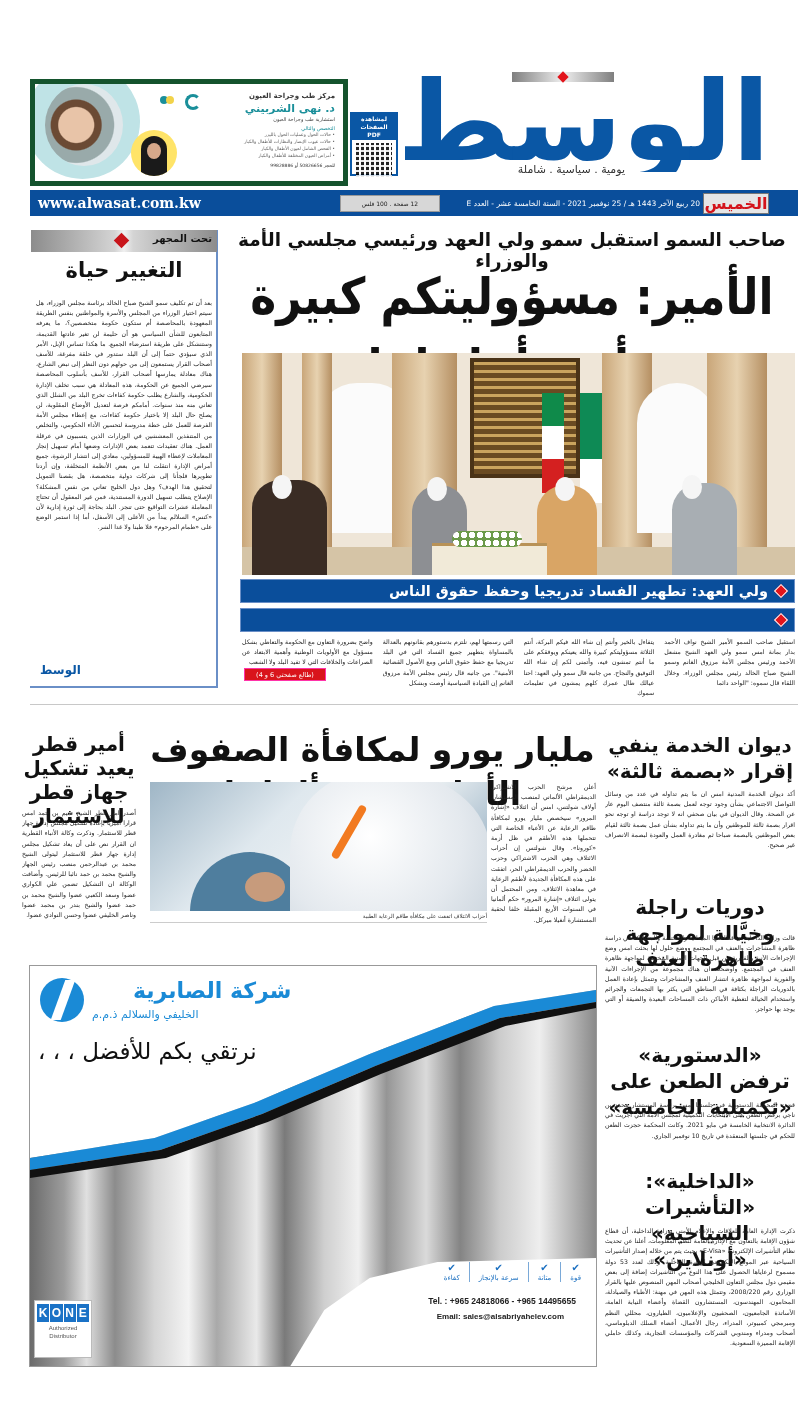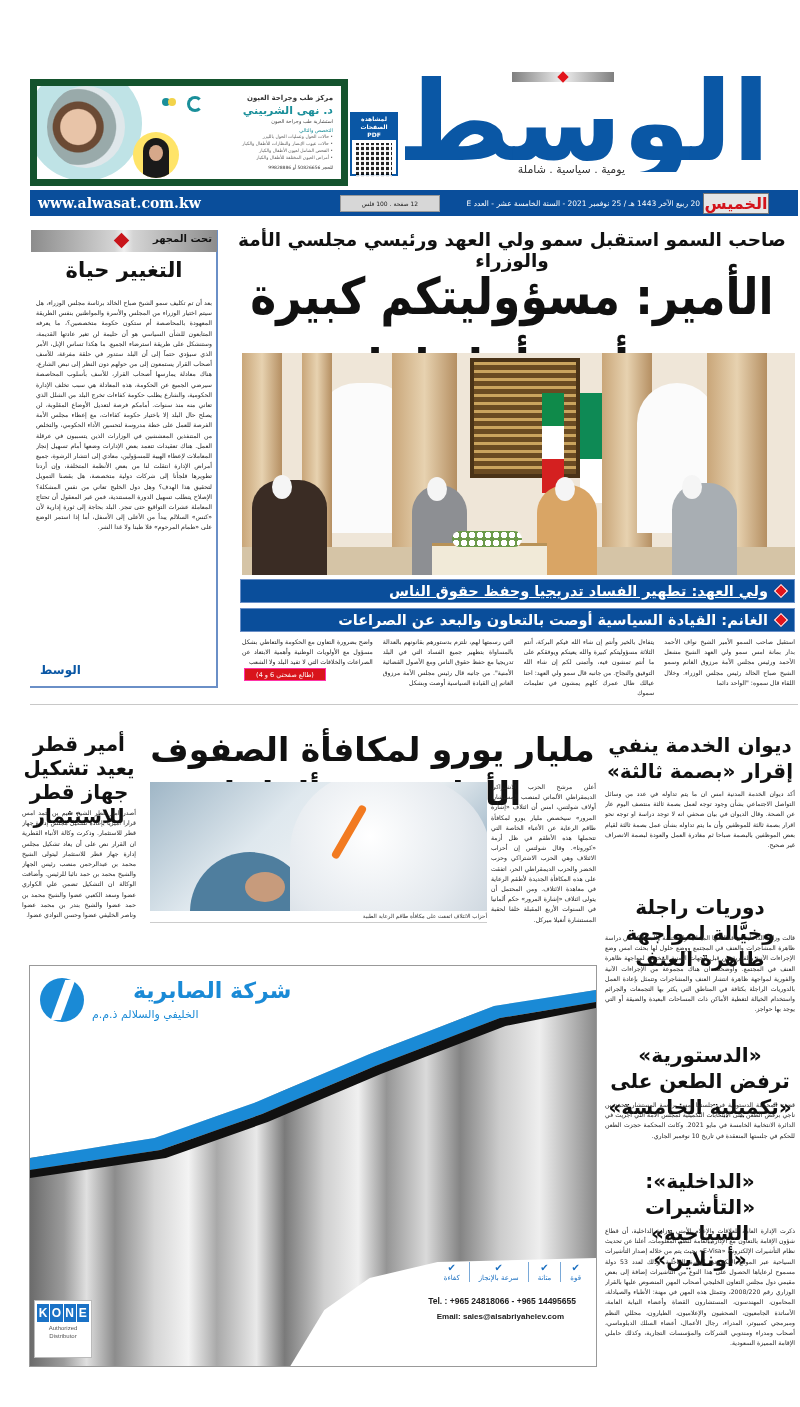--- a/index.html
+++ b/index.html
@@ -14,21 +14,21 @@
   .logo-diamond { left: 559px; top: 73px; width: 8px; height: 8px; background: #e2141b; transform: rotate(45deg); }
   .tagline { left: 405px; top: 163px; width: 220px; font-size: 11px; color: #333; direction: rtl; text-align: right; letter-spacing: 2px; }
 
   .qr-box { left: 350px; top: 112px; width: 48px; height: 64px; border: 2px solid #0a57a5; background: #fff; }
   .qr-head { background: #0a57a5; color: #fff; font-size: 6px; text-align: center; line-height: 8px; padding: 1px 0; font-weight: bold; }
   .qr-grid { margin: 3px 4px; width: 36px; height: 34px; background:
       repeating-linear-gradient(90deg, #000 0 3px, #fff 3px 5px),
       #000; opacity: .85; position: relative; }
   .qr-grid::after { content: ""; position: absolute; inset: 0; background: repeating-linear-gradient(0deg, rgba(255,255,255,.9) 0 2px, transparent 2px 5px); }
 
-  .top-ad { left: 30px; top: 79px; width: 318px; height: 107px; border: 7px solid #14532d; background: #fff; overflow: hidden; }
+  .top-ad { left: 30px; top: 79px; width: 318px; height: 107px; border: 5px solid #14532d; background: #fff; overflow: hidden; }
   .ad-circle { position: absolute; left: -10px; top: -20px; width: 115px; height: 115px; border-radius: 50%; background: #bfe3e6; }
   .ad-girl { position: absolute; left: 10px; top: 0; width: 78px; height: 82px; border-radius: 50%; background: radial-gradient(circle at 40% 50%, #e8c4a8 0 28%, #6b4a34 30% 40%, #9aa 42% 60%, #dfe7ea 62%); }
   .ad-doctor { position: absolute; left: 96px; top: 46px; width: 46px; height: 46px; border-radius: 50%; background: #ffe468; overflow: hidden; }
   .ad-doctor::after { content: ""; position: absolute; left: 10px; top: 6px; width: 26px; height: 40px; border-radius: 13px 13px 4px 4px; background: #1a1a1a; }
   .ad-doctor::before { content: ""; position: absolute; left: 16px; top: 13px; width: 14px; height: 16px; border-radius: 50%; background: #d6a88a; z-index: 2; }
   .ad-text { position: absolute; right: 8px; top: 8px; width: 150px; direction: rtl; text-align: right; }
   .ad-title { font-size: 7px; color: #333; font-weight: bold; }
   .ad-name { font-size: 11px; color: #1a8f9a; font-weight: bold; margin-top: 2px; }
   .ad-sub { font-size: 5px; color: #444; margin-top: 1px; }
   .ad-line { font-size: 4.5px; color: #666; line-height: 7px; }
@@ -191,27 +191,26 @@
   <div class="ph-person" style="left:170px;width:55px;height:90px;background:#8d8f93;"></div>
   <div class="ph-head" style="left:185px;top:124px;"></div>
   <div class="ph-person" style="left:295px;width:60px;height:90px;background:#d9a565;"></div>
   <div class="ph-head" style="left:313px;top:124px;"></div>
   <div class="ph-person" style="left:430px;width:65px;height:92px;background:#a8aeb3;"></div>
   <div class="ph-head" style="left:440px;top:122px;"></div>
   <div class="ph-table"></div>
   <div class="ph-flowers"></div>
 </div>
 
-<div class="abs banner" style="top:579px;text-decoration:underline;">
+<div class="abs banner" style="top:579px;">
   <span class="banner-diamond"></span>
   <span>ولي العهد: تطهير الفساد تدريجيا وحفظ حقوق الناس</span>
 </div>
 <div class="abs banner" style="top:608px;">
   <span class="banner-diamond"></span>
-  <span>الغانم: القيادة السياسية أوصت بالتعاون والبعد عن الصراعات</span>
 </div>
 
 <div class="abs main-cols">
   <div class="body-text">استقبل صاحب السمو الأمير الشيخ نواف الأحمد بدار بمانة امس سمو ولي العهد الشيخ مشعل الأحمد ورئيس مجلس الأمة مرزوق الغانم وسمو الشيخ صباح الخالد رئيس مجلس الوزراء. وخلال اللقاء قال سموه: "الواحد دائما</div>
   <div class="body-text">يتفاءل بالخير وأنتم إن شاء الله فيكم البركة، أنتم الثلاثة مسؤوليتكم كبيرة والله يعينكم ويوفقكم على ما أنتم تمشون فيه، وأتمنى لكم إن شاء الله التوفيق والنجاح. من جانبه قال سمو ولي العهد: احنا عيالك طال عمرك كلهم يمشون في تعليمات سموك</div>
   <div class="body-text">التي رسمتها لهم، نلتزم بدستورهم بقانونهم بالعدالة بالمساواة بتطهير جميع الفساد التي في البلد تدريجيا مع حفظ حقوق الناس ومع الأصول القضائية الأمنية". من جانبه قال رئيس مجلس الأمة مرزوق الغانم إن القيادة السياسية أوصت وبشكل</div>
   <div class="body-text" style="height:30px;">واضح بضرورة التعاون مع الحكومة والتعاطي بشكل مسؤول مع الأولويات الوطنية وأهمية الابتعاد عن الصراعات والخلافات التي لا تفيد البلد ولا الشعب</div>
 </div>
 <div class="abs see-pages">(طالع صفحتي 6 و 4)</div>
 
@@ -244,20 +243,21 @@
 
 <div class="abs ad2">
   <div class="ad2-bg"></div>
   <div class="ad2-white"></div>
   <div class="ad2-swoosh"></div>
   <div class="ad2-black"></div>
   <div class="ad2-bottom-white"></div>
   <div class="ad2-logo"></div>
   <div class="ad2-brand">شركة الصابرية</div>
   <div class="ad2-brand-sub">الخليفي والسلالم ذ.م.م</div>
+  <div class="ad2-slogan">نرتقي بكم للأفضل ، ، ،</div>
   <div class="ad2-features">
     <div class="feat"><span class="feat-check">✔</span><span>قوة</span></div>
     <div class="feat"><span class="feat-check">✔</span><span>متانة</span></div>
     <div class="feat"><span class="feat-check">✔</span><span>سرعة بالإنجاز</span></div>
     <div class="feat"><span class="feat-check">✔</span><span>كفاءة</span></div>
   </div>
   <div class="ad2-tel">Tel. : +965 24818066 - +965  14495655</div>
   <div class="ad2-email">Email: sales@alsabriyahelev.com</div>
   <div class="kone">
     <div class="kone-letters">

